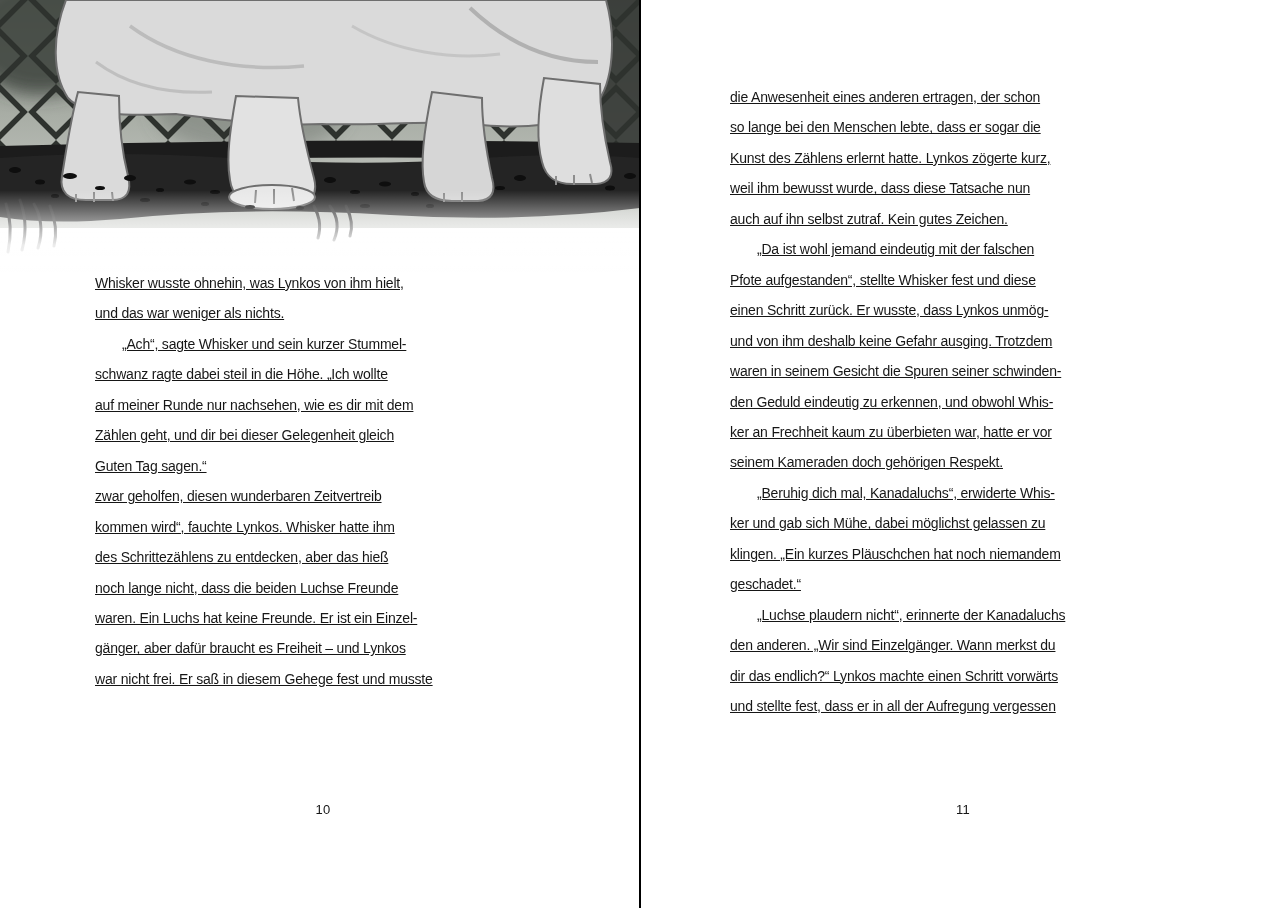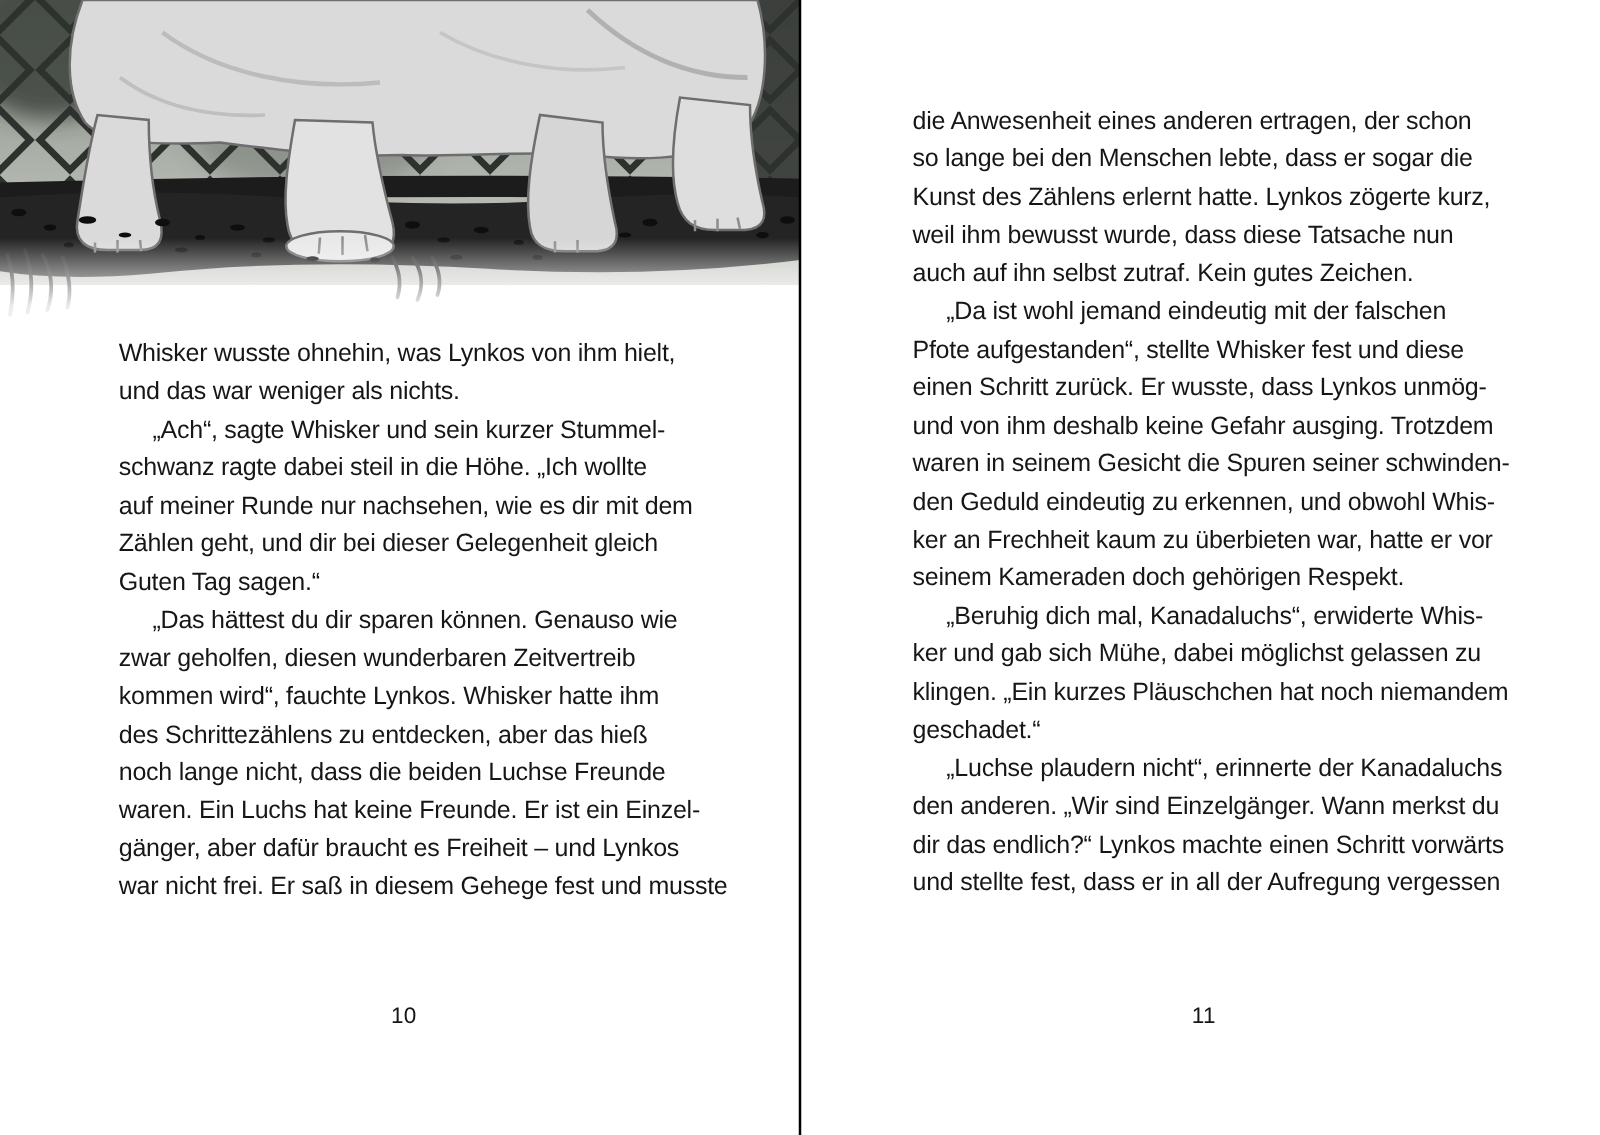--- a/index.html
+++ b/index.html
@@ -40,24 +40,25 @@
   .illustration {
     position: absolute;
     left: 0;
     top: 0;
     width: 640px;
     height: 272px;
   }
   .illustration svg { display: block; }
   .text-col {
     position: absolute;
-    font-size: 20px;
+    font-size: 14px;
     line-height: 30.45px;
     letter-spacing: -0.2px;
     color: #161616;
+    text-decoration: underline;
   }
   .text-left {
     left: 95px;
     top: 268px;
     width: 470px;
   }
   .text-right {
     left: 90px;
     top: 82px;
     width: 470px;
@@ -66,21 +67,21 @@
     white-space: nowrap;
   }
   .line.indent {
     padding-left: 27px;
   }
   .page-number {
     position: absolute;
     top: 802px;
     width: 470px;
     text-align: center;
-    font-size: 18px;
+    font-size: 13px;
     letter-spacing: 0.2px;
     color: #161616;
   }
   .page-number-left { left: 88px; }
   .page-number-right { left: 88px; }
 </style>
 </head>
 <body>
 
 <div class="spread">
@@ -190,21 +191,20 @@
     </div>
 
     <div class="text-col text-left">
         <div class="line">Whisker wusste ohnehin, was Lynkos von ihm hielt,</div>
         <div class="line">und das war weniger als nichts.</div>
         <div class="line indent">„Ach“, sagte Whisker und sein kurzer Stummel-</div>
         <div class="line">schwanz ragte dabei steil in die Höhe. „Ich wollte</div>
         <div class="line">auf meiner Runde nur nachsehen, wie es dir mit dem</div>
         <div class="line">Zählen geht, und dir bei dieser Gelegenheit gleich</div>
         <div class="line">Guten Tag sagen.“</div>
-        <div class="line indent">„Das hättest du dir sparen können. Genauso wie</div>
         <div class="line">zwar geholfen, diesen wunderbaren Zeitvertreib</div>
         <div class="line">kommen wird“, fauchte Lynkos. Whisker hatte ihm</div>
         <div class="line">des Schrittezählens zu entdecken, aber das hieß</div>
         <div class="line">noch lange nicht, dass die beiden Luchse Freunde</div>
         <div class="line">waren. Ein Luchs hat keine Freunde. Er ist ein Einzel-</div>
         <div class="line">gänger, aber dafür braucht es Freiheit – und Lynkos</div>
         <div class="line">war nicht frei. Er saß in diesem Gehege fest und musste</div>
       </div>
 
     <div class="page-number page-number-left">10</div>

